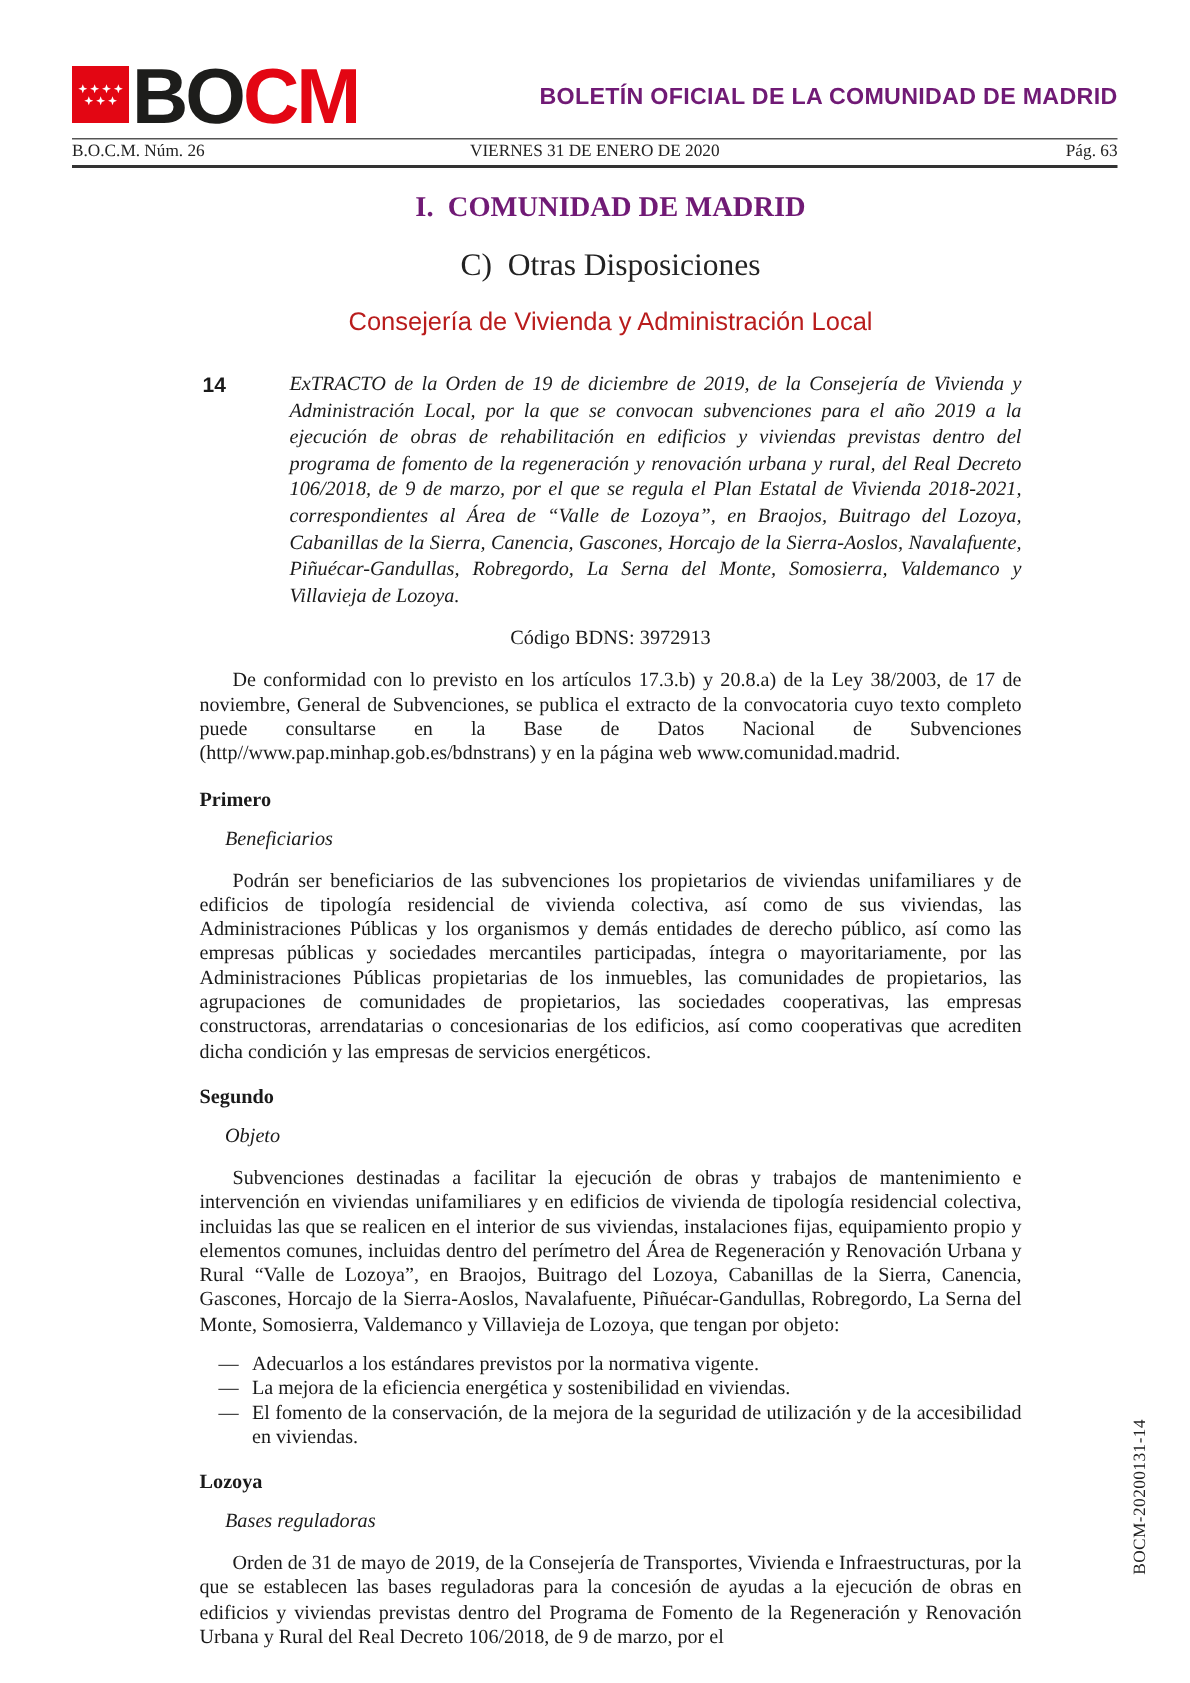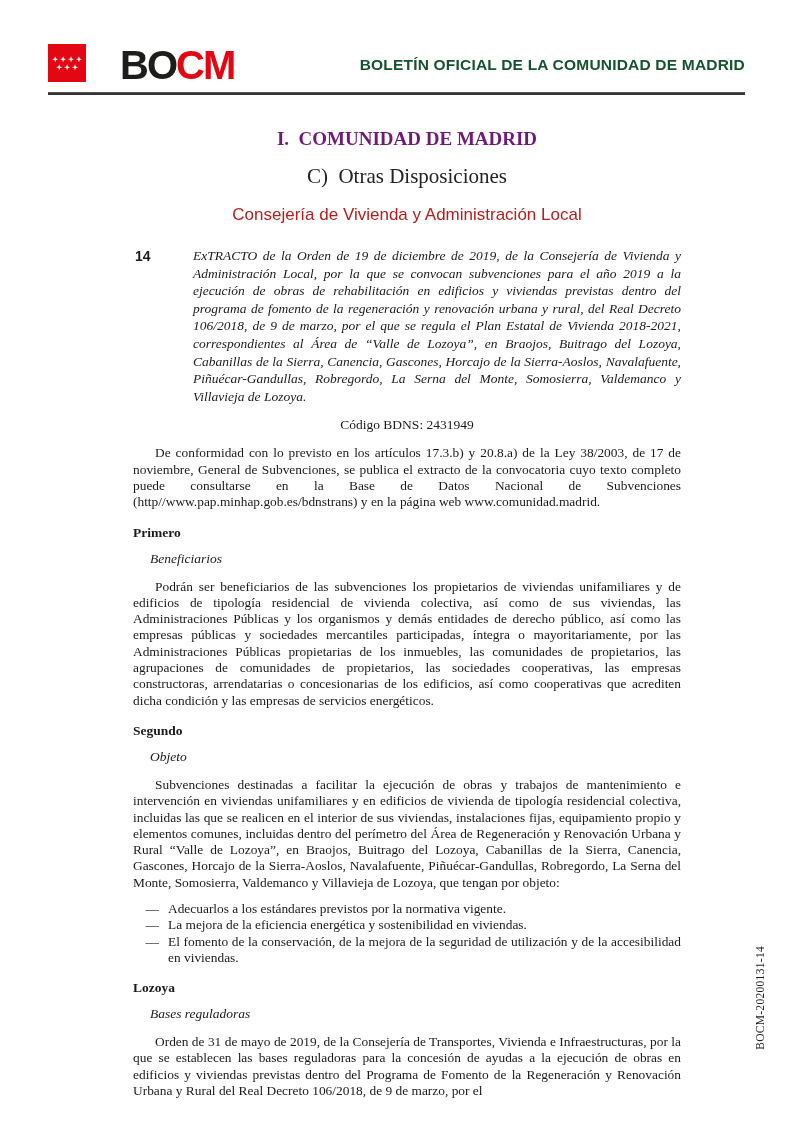--- a/index.html
+++ b/index.html
@@ -33,34 +33,33 @@
     display: flex;
     align-items: center;
     gap: 2px;
   }
   .logo-flag {
     display: block;
   }
   .logo-text {
     font-family: "Liberation Sans", sans-serif;
     font-weight: bold;
-    font-size: 40px;
+    font-size: 52px;
     letter-spacing: -2px;
     line-height: 1;
-    margin-left: 32px;
   }
   .logo-bo { color: #1d1d1b; }
   .logo-cm { color: #e30613; }
   .masthead-title {
     margin-left: auto;
     font-family: "Liberation Sans", sans-serif;
     font-weight: bold;
     font-size: 15.5px;
     letter-spacing: 0.2px;
-    color: #14532d;
+    color: #701a75;
     white-space: nowrap;
   }
   .rule-thin {
     border: none;
     border-top: 1px solid #555;
     margin: 2px 0 0 0;
   }
   .meta-row {
     display: grid;
     grid-template-columns: 1fr auto 1fr;
@@ -203,35 +202,40 @@
               <path d="M19.1 20.2 L19.9 22.4 L22.1 23.2 L19.9 24 L19.1 26.2 L18.3 24 L16.1 23.2 L18.3 22.4 Z"></path>
               <path d="M27 20.2 L27.8 22.4 L30 23.2 L27.8 24 L27 26.2 L26.2 24 L24 23.2 L26.2 22.4 Z"></path>
             </g>
           </svg>
         </span>
         <span class="logo-text"><span class="logo-bo">BO</span><span class="logo-cm">CM</span></span>
       </div>
       <div class="masthead-title">BOLETÍN OFICIAL DE LA COMUNIDAD DE MADRID</div>
     </div>
     <hr class="rule-thin">
+    <div class="meta-row">
+      <span class="meta-left">B.O.C.M. Núm. 26</span>
+      <span class="meta-center">VIERNES 31 DE ENERO DE 2020</span>
+      <span class="meta-right">Pág. 63</span>
+    </div>
     <hr class="rule-thick">
   </div>
 
   <div class="content">
 
     <div class="section-title">I.&nbsp;&nbsp;COMUNIDAD DE MADRID</div>
     <div class="subsection-title">C)&nbsp;&nbsp;Otras Disposiciones</div>
     <div class="department">Consejería de Vivienda y Administración Local</div>
 
     <div class="item-block">
       <span class="item-number">14</span>
       <div class="item-extract">ExTRACTO de la Orden de 19 de diciembre de 2019, de la Consejería de Vivienda y Administración Local, por la que se convocan subvenciones para el año 2019 a la ejecución de obras de rehabilitación en edificios y viviendas previstas dentro del programa de fomento de la regeneración y renovación urbana y rural, del Real Decreto 106/2018, de 9 de marzo, por el que se regula el Plan Estatal de Vivienda 2018-2021, correspondientes al Área de “Valle de Lozoya”, en Braojos, Buitrago del Lozoya, Cabanillas de la Sierra, Canencia, Gascones, Horcajo de la Sierra-Aoslos, Navalafuente, Piñuécar-Gandullas, Robregordo, La Serna del Monte, Somosierra, Valdemanco y Villavieja de Lozoya.</div>
     </div>
 
-    <div class="bdns">Código BDNS: 2431949</div>
+    <div class="bdns">Código BDNS: 3972913</div>
 
     <p class="para">De conformidad con lo previsto en los artículos 17.3.b) y 20.8.a) de la Ley 38/2003, de 17 de noviembre, General de Subvenciones, se publica el extracto de la convocatoria cuyo texto completo puede consultarse en la Base de Datos Nacional de Subvenciones (http//www.pap.minhap.gob.es/bdnstrans) y en la página web www.comunidad.madrid.</p>
 
     <div>
       <div class="sec-heading">Primero</div>
       <div class="sec-subheading">Beneficiarios</div>
       <p class="para">Podrán ser beneficiarios de las subvenciones los propietarios de viviendas unifamiliares y de edificios de tipología residencial de vivienda colectiva, así como de sus viviendas, las Administraciones Públicas y los organismos y demás entidades de derecho público, así como las empresas públicas y sociedades mercantiles participadas, íntegra o mayoritariamente, por las Administraciones Públicas propietarias de los inmuebles, las comunidades de propietarios, las agrupaciones de comunidades de propietarios, las sociedades cooperativas, las empresas constructoras, arrendatarias o concesionarias de los edificios, así como cooperativas que acrediten dicha condición y las empresas de servicios energéticos.</p>
     </div>
 
     <div>

